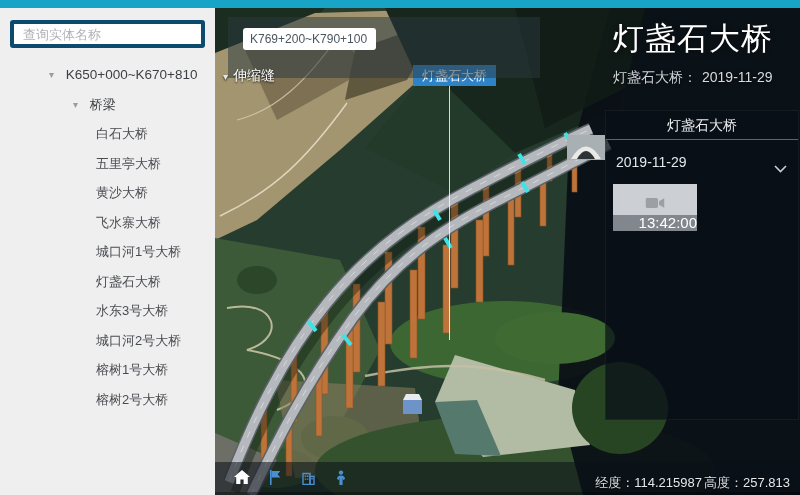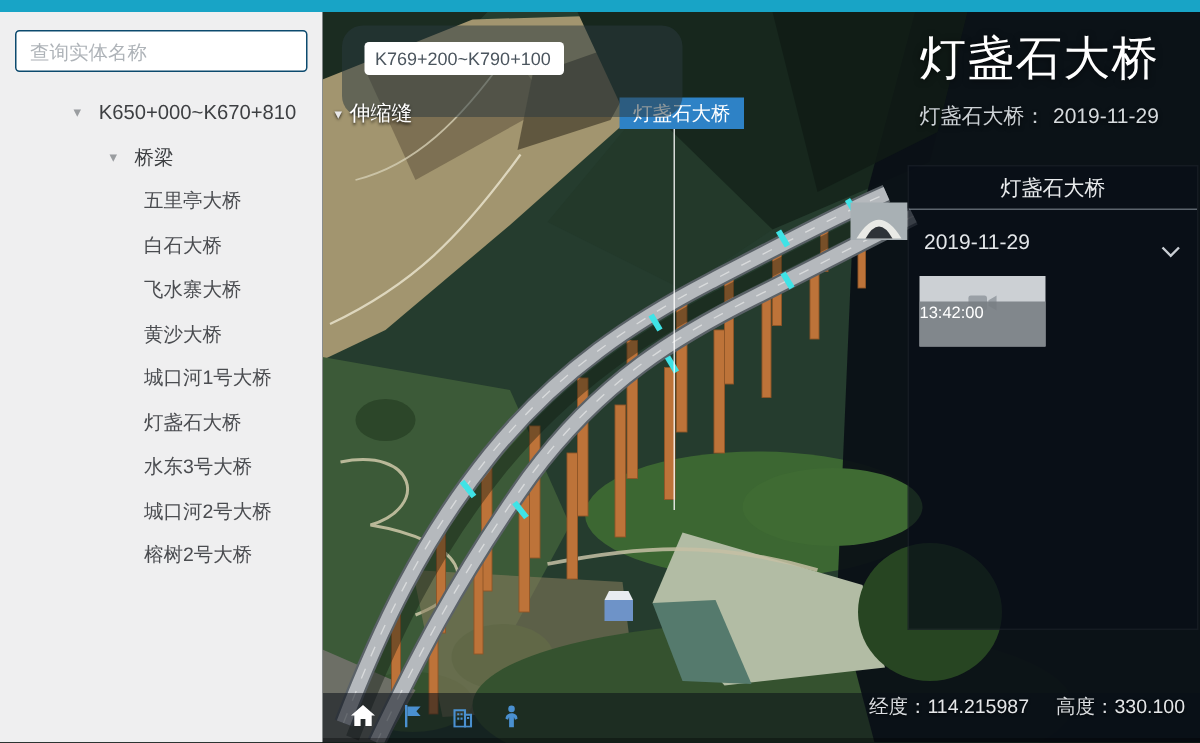--- a/index.html
+++ b/index.html
@@ -5,38 +5,38 @@
   * { margin:0; padding:0; box-sizing:border-box; }
   html,body { width:800px; height:495px; overflow:hidden; }
   body { font-family:"Liberation Sans","DejaVu Sans",sans-serif; background:#000; }
   #app { position:relative; width:800px; height:495px; overflow:hidden; background:#0c1218; }
 
   
   .topbar { position:absolute; left:0; top:0; width:800px; height:8px; background:#18a4c6; z-index:40; }
 
   
   .sidebar { position:absolute; left:0; top:8px; width:215px; bottom:0; background:#efeff0; z-index:30; }
-  .search-input { position:absolute; left:10px; top:12px; width:195px; height:28px; border:1px solid #0c4a6e;
+  .search-input { position:absolute; left:10px; top:12px; width:195px; height:28px; border:4px solid #0c4a6e;
     border-radius:3px; background:#fff; padding:0 9px; font-size:13px; color:#333; outline:none;
     font-family:inherit; }
   .search-input::placeholder { color:#aeb3b8; }
   .tree { position:absolute; left:0; top:52px; right:0;margin-left:41px; }
   .tree-row { height:29.5px; line-height:29.5px; font-size:13px; color:#3d3f42; white-space:nowrap; cursor:default; }
   .tree-row .caret { display:inline-block; width:13px; color:#9a9da0; font-size:10px; vertical-align:1px; }
   .row-root { padding-left:8px; font-size:13.5px; }
   .row-group { padding-left:32px; }
   .row-item { padding-left:55px; color:#4a4c50; }
 
   
   .map { position:absolute; left:215px; top:8px; right:0; bottom:0; overflow:hidden; }
   .map svg.scene { position:absolute; left:0; top:0; width:100%; height:100%; display:block; }
 
   
-  .station-panel { position:absolute; left:13px; top:9px; width:227px; height:61px;
-    background:rgba(42,58,63,.52); border-radius:14px; z-index:10; }
+  .station-panel { position:absolute; left:13px; top:9px; width:312px; height:61px;
+    background:rgba(42,58,63,.52); border-radius:0; z-index:10; }
   .station-select { position:absolute; left:15px; top:11px; width:133px; height:22px; background:#fff;
     border-radius:3px; display:flex; align-items:center; padding:0 7px; gap:3px; cursor:pointer; }
   .station-select .val { font-size:12px; color:#4b555e; white-space:nowrap; }
   .layer-row { position:absolute; left:8px; top:59px; display:flex; align-items:center; gap:5px; z-index:11;
     color:#fff; font-size:14px; text-shadow:0 1px 2px rgba(0,0,0,.85); cursor:pointer; }
   .layer-row .caret { font-size:10px; color:#e8e8e8; }
 
   
   .bridge-tag { position:absolute; left:198px; top:57px; background:#2e82c6; color:#fff; font-size:13px;
     line-height:21px; height:21px; padding:0 9px; z-index:9; cursor:pointer; white-space:nowrap; }
@@ -52,29 +52,29 @@
   
   .detail-panel { position:absolute; left:390px; top:102px; width:194px; height:310px;
     background:rgba(9,14,24,.72); border:1px solid rgba(255,255,255,.05); z-index:11; }
   .panel-header { height:29px; line-height:29px; text-align:center; font-size:14px; color:#e9ebed;
     border-bottom:1px solid rgba(195,205,215,.45); }
   .date-row { position:relative; margin:13px 10px 0 10px; height:20px; cursor:pointer; }
   .date-row .val { font-size:14px; color:#e4e7ea; }
   .date-row .chev { position:absolute; right:1px; top:6px; }
   .thumb { position:absolute; left:7px; top:73px; width:84px; height:47px; background:#ccd0d4; cursor:pointer; }
   .thumb .cam { position:absolute; left:50%; top:11px; transform:translateX(-50%); }
-  .thumb-time { position:absolute; left:0; bottom:0; width:100%; height:30px; background:rgba(118,124,130,.88);
-    color:#fff; font-size:11px; line-height:16px; text-align:left; }
+  .thumb-time { position:absolute; left:0; bottom:0; width:100%; height:16px; background:rgba(118,124,130,.88);
+    color:#fff; font-size:15px; line-height:16px; text-align:right; }
 
   
   .bottom-bar { position:absolute; left:0; right:0; bottom:0; height:33px; background:rgba(10,14,24,.55); z-index:12; }
   .bottom-bar::after { content:""; position:absolute; left:0; right:0; bottom:0; height:3px; background:rgba(0,0,0,.32); }
   .bar-icons { position:absolute; left:18px; top:0; height:30px; display:flex; align-items:center; gap:15px; }
   .bar-btn { width:18px; height:18px; display:flex; align-items:center; justify-content:center; cursor:pointer; }
-  .coords { position:absolute; right:10px; top:0; height:30px; display:flex; align-items:flex-start; gap:18px;
+  .coords { position:absolute; right:10px; top:0; height:30px; display:flex; align-items:flex-end; gap:2px;
     font-size:13px; color:#e5e7e9; text-shadow:0 1px 2px rgba(0,0,0,.7); }
   .coords .pair { white-space:nowrap; }
   .coords .lab { color:#dcdfe2; }
 </style>
 </head>
 <body>
 
 <div id="app">
   <div class="topbar"></div>
 
@@ -82,28 +82,29 @@
     <input class="search-input" type="text" placeholder="查询实体名称" style="">
     <div class="tree">
       <div class="tree-row row-root">
         <span class="caret">▾</span>
         <span>K650+000~K670+810</span>
       </div>
       <div class="tree-row row-group">
         <span class="caret">▾</span>
         <span>桥梁</span>
       </div>
+      <div class="tree-row row-item">白石大桥</div>
       <div class="tree-row row-item">五里亭大桥</div>
-      <div class="tree-row row-item">白石大桥</div>
+      <div class="tree-row row-item">黄沙大桥</div>
       <div class="tree-row row-item">飞水寨大桥</div>
-      <div class="tree-row row-item">黄沙大桥</div>
       <div class="tree-row row-item">城口河1号大桥</div>
       <div class="tree-row row-item">灯盏石大桥</div>
       <div class="tree-row row-item">水东3号大桥</div>
       <div class="tree-row row-item">城口河2号大桥</div>
+      <div class="tree-row row-item">榕树1号大桥</div>
       <div class="tree-row row-item">榕树2号大桥</div>
     </div>
   </div>
 
   <div class="map">
 
     <svg class="scene" viewBox="0 0 585 487" preserveAspectRatio="none">
       <g>
         <rect x="0" y="0" width="585" height="487" fill="#253c2e"></rect>
         <path d="M0,0 L110,0 L70,40 L0,55 Z" fill="#1b2c21"></path>
@@ -263,18 +264,18 @@
             <circle cx="6" cy="2.6" r="2.2" fill="#4a90d0"></circle>
             <path d="M6 5.5c2.6 0 4 1.6 4 3.6l-1.7.8L7.6 8v7H4.4V8L3.7 9.9 2 9.1c0-2 1.4-3.6 4-3.6z" fill="#4a90d0"></path>
           </svg>
         </span>
       </div>
       <div class="coords">
         <span class="pair">
           <span class="lab">经度：</span><span class="num">114.215987</span>
         </span>
         <span class="pair">
-          <span class="lab">高度：</span><span class="num">330.100</span>
+          <span class="lab">高度：</span><span class="num">257.813</span>
         </span>
       </div>
     </div>
   </div>
 </div>
 
 </body></html>

